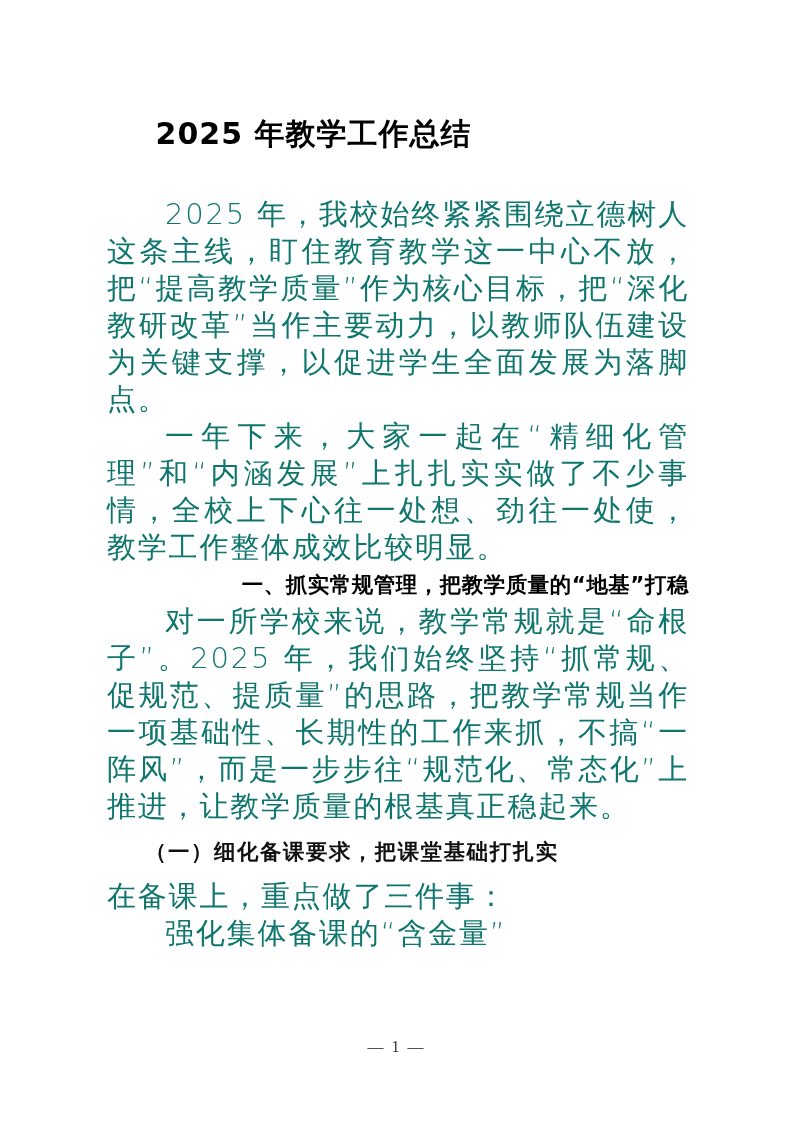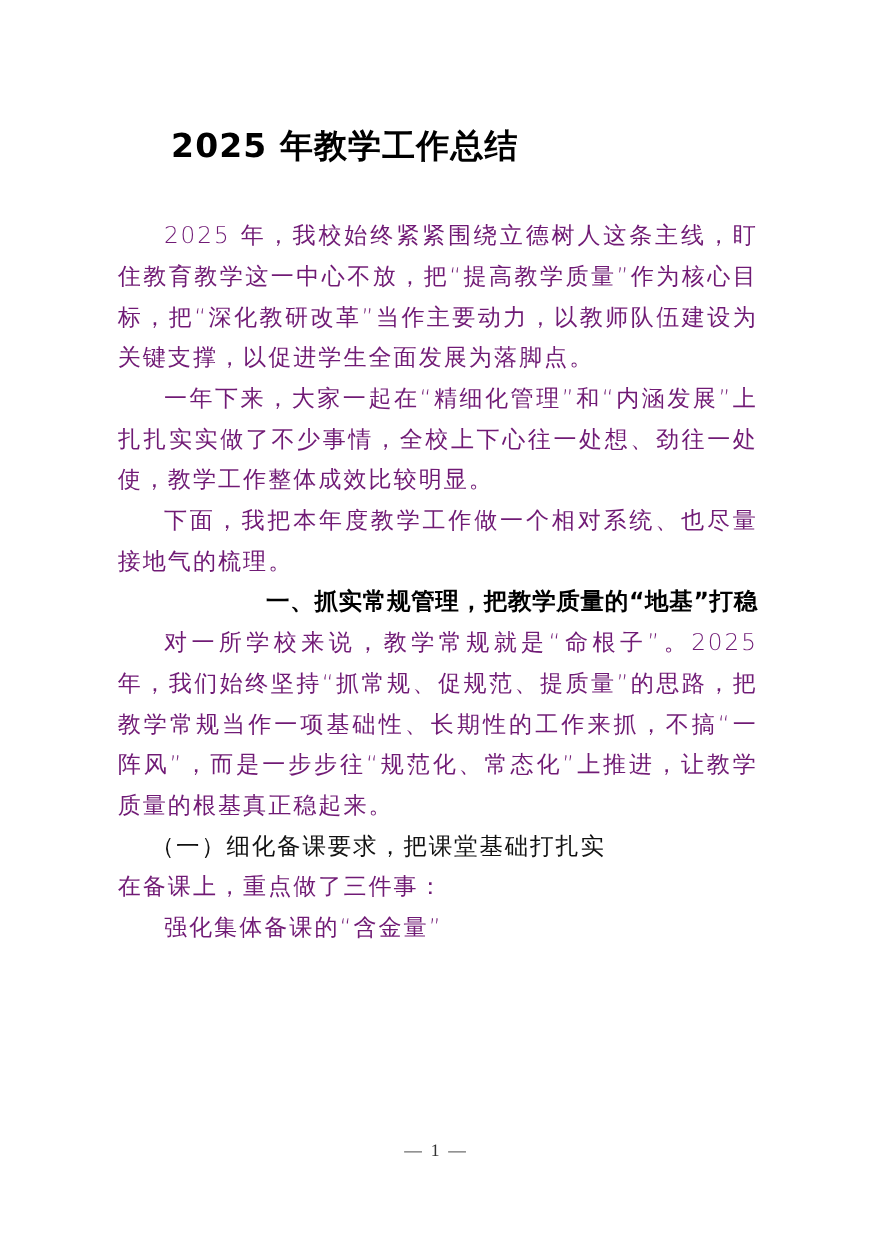--- a/index.html
+++ b/index.html
@@ -36,55 +36,55 @@
     color: #000;
   }
   .body {
     position: absolute;
     left: 107px;
     top: 196px;
     width: 582px;
   }
   .para {
     margin: 0;
-    font-size: 21px;
+    font-size: 29px;
     line-height: 37px;
     text-indent: 2em;
     text-align: justify;
     text-align-last: left;
     letter-spacing: 1.8px;
     font-family: "DejaVu Sans", "Liberation Sans", sans-serif;
     font-weight: 300;
-    color: #701a75;
+    color: #0f766e;
   }
   .para.tight {
     letter-spacing: 0.2px;
   }
   .para.noindent {
     text-indent: 0;
     font-family: Liberation Serif, serif;
   }
   .heading1 {
     margin: 0;
     font-size: 21.4px;
     line-height: 37px;
     text-indent: 2em;
     font-family: "DejaVu Sans", "Liberation Sans", sans-serif;
     font-weight: bold;
     letter-spacing: 0.6px;
     color: #000;
     text-align: right;
   }
   .heading2 {
-    margin: 0;
+    margin: 8px;
     font-size: 21.4px;
     line-height: 37px;
     text-indent: 1.4em;
     font-family: "DejaVu Sans", "Liberation Sans", sans-serif;
-    font-weight: normal;
+    font-weight: bold;
     letter-spacing: 1.6px;
     color: #111;
   }
   .footer {
     position: absolute;
     left: 0;
     width: 793px;
     top: 1038px;
     text-align: center;
     font-family: "Liberation Serif", "DejaVu Serif", serif;
@@ -96,21 +96,20 @@
 </head>
 <body>
 
 <div class="page">
 
   <div class="title">2025 年教学工作总结</div>
 
   <div class="body">
     <p class="para">2025 年，我校始终紧紧围绕立德树人这条主线，盯住教育教学这一中心不放，把“提高教学质量”作为核心目标，把“深化教研改革”当作主要动力，以教师队伍建设为关键支撑，以促进学生全面发展为落脚点。</p>
     <p class="para">一年下来，大家一起在“精细化管理”和“内涵发展”上扎扎实实做了不少事情，全校上下心往一处想、劲往一处使，教学工作整体成效比较明显。</p>
-    <p class="para">下面，我把本年度教学工作做一个相对系统、也尽量接地气的梳理。</p>
     <p class="heading1">一、抓实常规管理，把教学质量的“地基”打稳</p>
     <p class="para">对一所学校来说，教学常规就是“命根子”。2025 年，我们始终坚持“抓常规、促规范、提质量”的思路，把教学常规当作一项基础性、长期性的工作来抓，不搞“一阵风”，而是一步步往“规范化、常态化”上推进，让教学质量的根基真正稳起来。</p>
     <p class="heading2">（一）细化备课要求，把课堂基础打扎实</p>
     <p class="para noindent">在备课上，重点做了三件事：</p>
     <p class="para">强化集体备课的“含金量”</p>
   </div>
 
   <div class="footer">— 1 —</div>
 
 </div>

